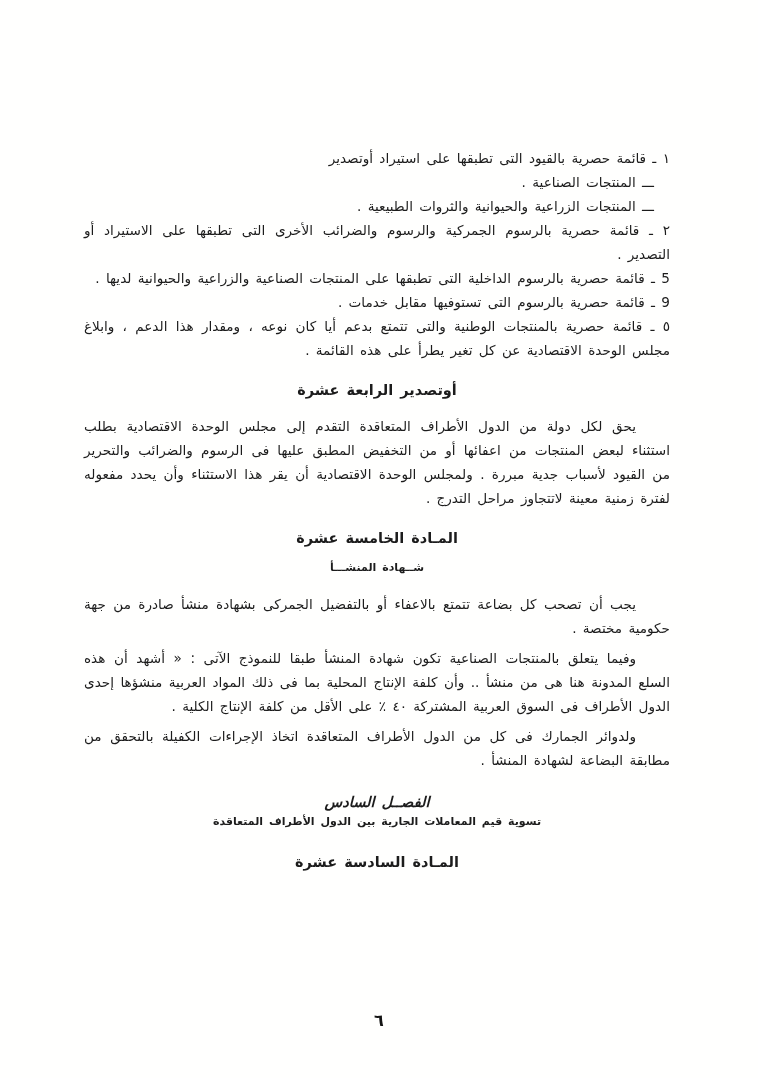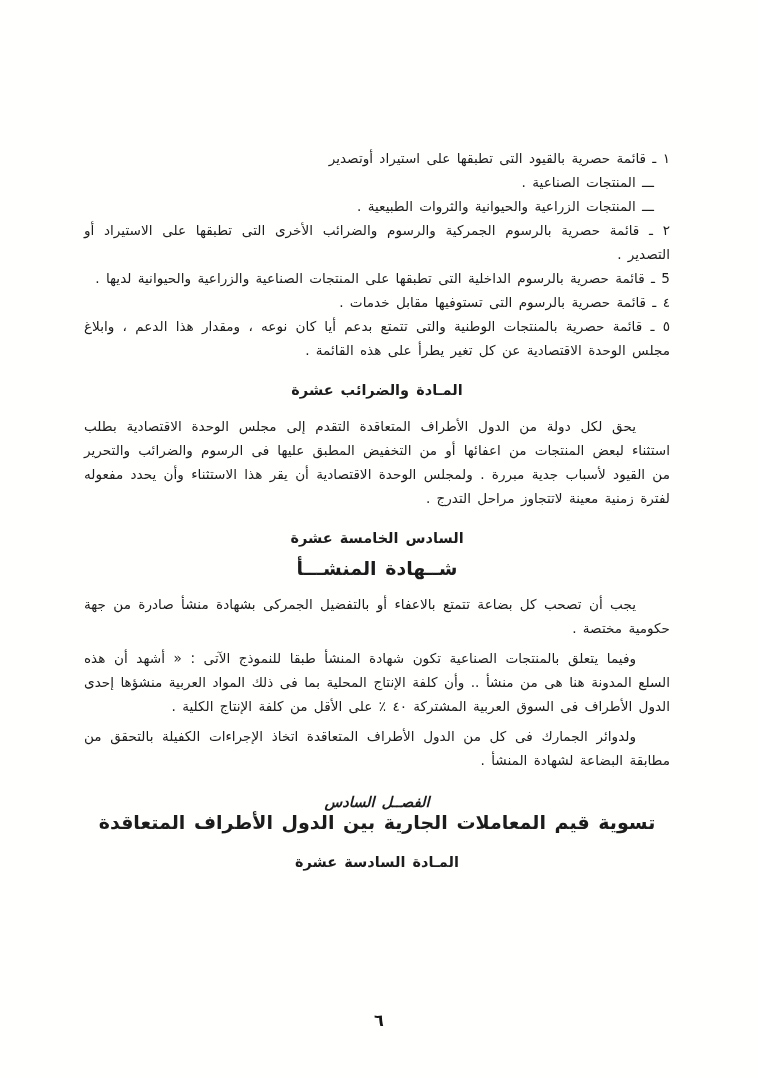--- a/index.html
+++ b/index.html
@@ -33,21 +33,21 @@
     text-align: center;
     font-weight: bold;
     font-size: 14.5px;
     margin-top: 16px;
     margin-bottom: 12px;
     letter-spacing: 0.3px;
   }
   .subheading {
     text-align: center;
     font-weight: bold;
-    font-size: 19px;
+    font-size: 11px;
     margin-top: -6px;
     margin-bottom: 12px;
   }
   .chapter-block { margin-top: 18px; margin-bottom: 4px; }
   .chapter-block .heading { margin-bottom: 2px; font-style: italic; }
   .chapter-block .subheading { }
   .para {
     text-indent: 34px;
     margin-bottom: 6px;
   }
@@ -67,28 +67,28 @@
 
 <div class="page">
   <div class="content">
 
     <div class="list">
       <p class="num">١ ـ قائمة حصرية بالقيود التى تطبقها على استيراد أوتصدير</p>
       <p class="sub">ـــ المنتجات الصناعية .</p>
       <p class="sub">ـــ المنتجات الزراعية والحيوانية والثروات الطبيعية .</p>
       <p class="num">٢ ـ قائمة حصرية بالرسوم الجمركية والرسوم والضرائب الأخرى التى تطبقها على الاستيراد أو التصدير .</p>
       <p class="num">5 ـ قائمة حصرية بالرسوم الداخلية التى تطبقها على المنتجات الصناعية والزراعية والحيوانية لديها .</p>
-      <p class="num">٤ ـ قائمة حصرية بالرسوم التى تستوفيها مقابل خدمات .</p>
+      <p class="num">9 ـ قائمة حصرية بالرسوم التى تستوفيها مقابل خدمات .</p>
       <p class="num">٥ ـ قائمة حصرية بالمنتجات الوطنية والتى تتمتع بدعم أيا كان نوعه ، ومقدار هذا الدعم ، وابلاغ مجلس الوحدة الاقتصادية عن كل تغير يطرأ على هذه القائمة .</p>
     </div>
 
-    <h3 class="heading">المـادة والضرائب عشرة</h3>
+    <h3 class="heading">أوتصدير الرابعة عشرة</h3>
     <p class="para">يحق لكل دولة من الدول الأطراف المتعاقدة التقدم إلى مجلس الوحدة الاقتصادية بطلب استثناء لبعض المنتجات من اعفائها أو من التخفيض المطبق عليها فى الرسوم والضرائب والتحرير من القيود لأسباب جدية مبررة . ولمجلس الوحدة الاقتصادية أن يقر هذا الاستثناء وأن يحدد مفعوله لفترة زمنية معينة لاتتجاوز مراحل التدرج .</p>
 
-    <h3 class="heading">السادس الخامسة عشرة</h3>
+    <h3 class="heading">المـادة الخامسة عشرة</h3>
     <h4 class="subheading">شــهادة المنشـــأ</h4>
     <p class="para">يجب أن تصحب كل بضاعة تتمتع بالاعفاء أو بالتفضيل الجمركى بشهادة منشأ صادرة من جهة حكومية مختصة .</p>
     <p class="para">وفيما يتعلق بالمنتجات الصناعية تكون شهادة المنشأ طبقا للنموذج الآتى : « أشهد أن هذه السلع المدونة هنا هى من منشأ .. وأن كلفة الإنتاج المحلية بما فى ذلك المواد العربية منشؤها إحدى الدول الأطراف فى السوق العربية المشتركة ٤٠ ٪ على الأقل من كلفة الإنتاج الكلية .</p>
     <p class="para">ولدوائر الجمارك فى كل من الدول الأطراف المتعاقدة اتخاذ الإجراءات الكفيلة بالتحقق من مطابقة البضاعة لشهادة المنشأ .</p>
 
     <div class="chapter-block">
       <h3 class="heading">الفصــل السادس</h3>
       <h4 class="subheading">تسوية قيم المعاملات الجارية بين الدول الأطراف المتعاقدة</h4>
     </div>
 

